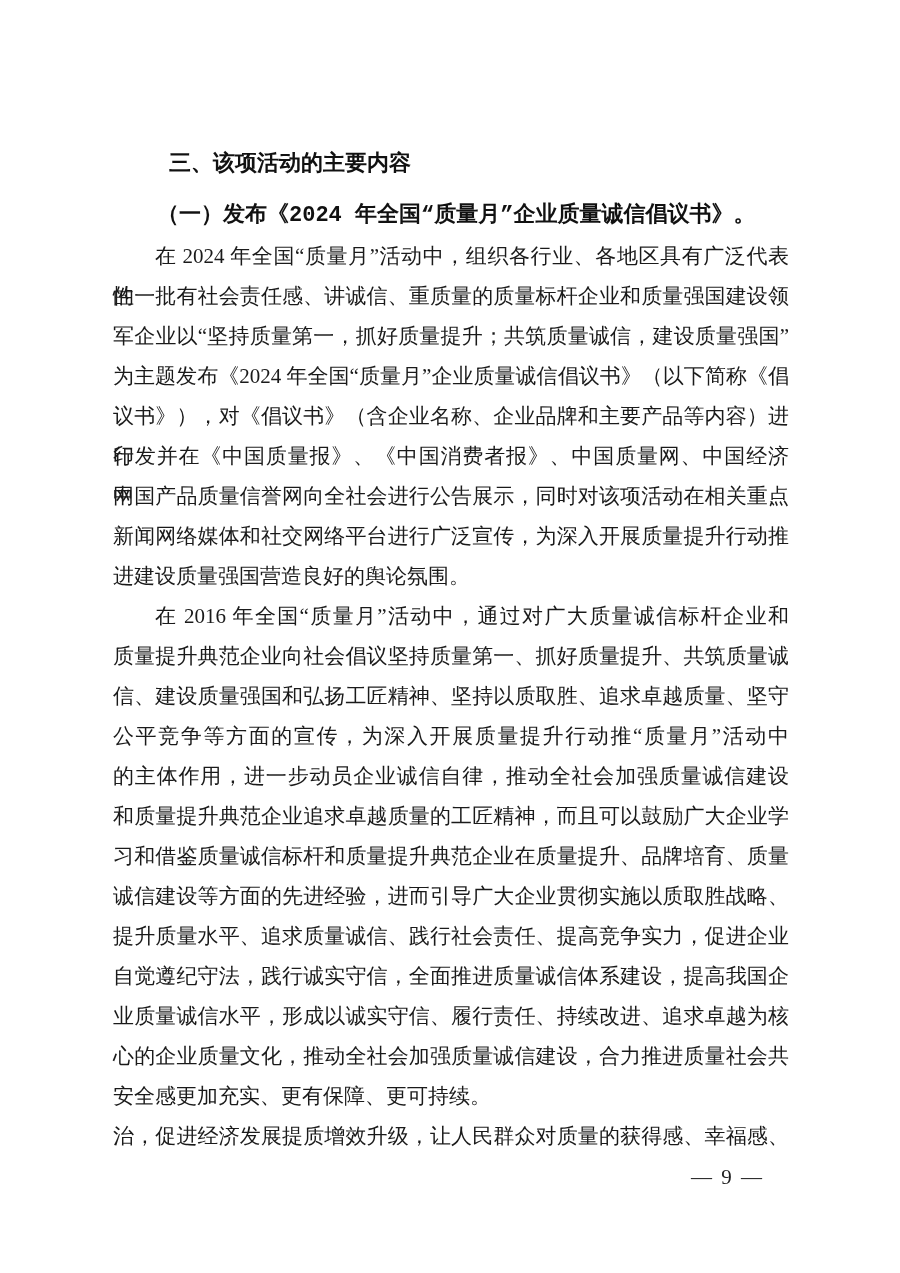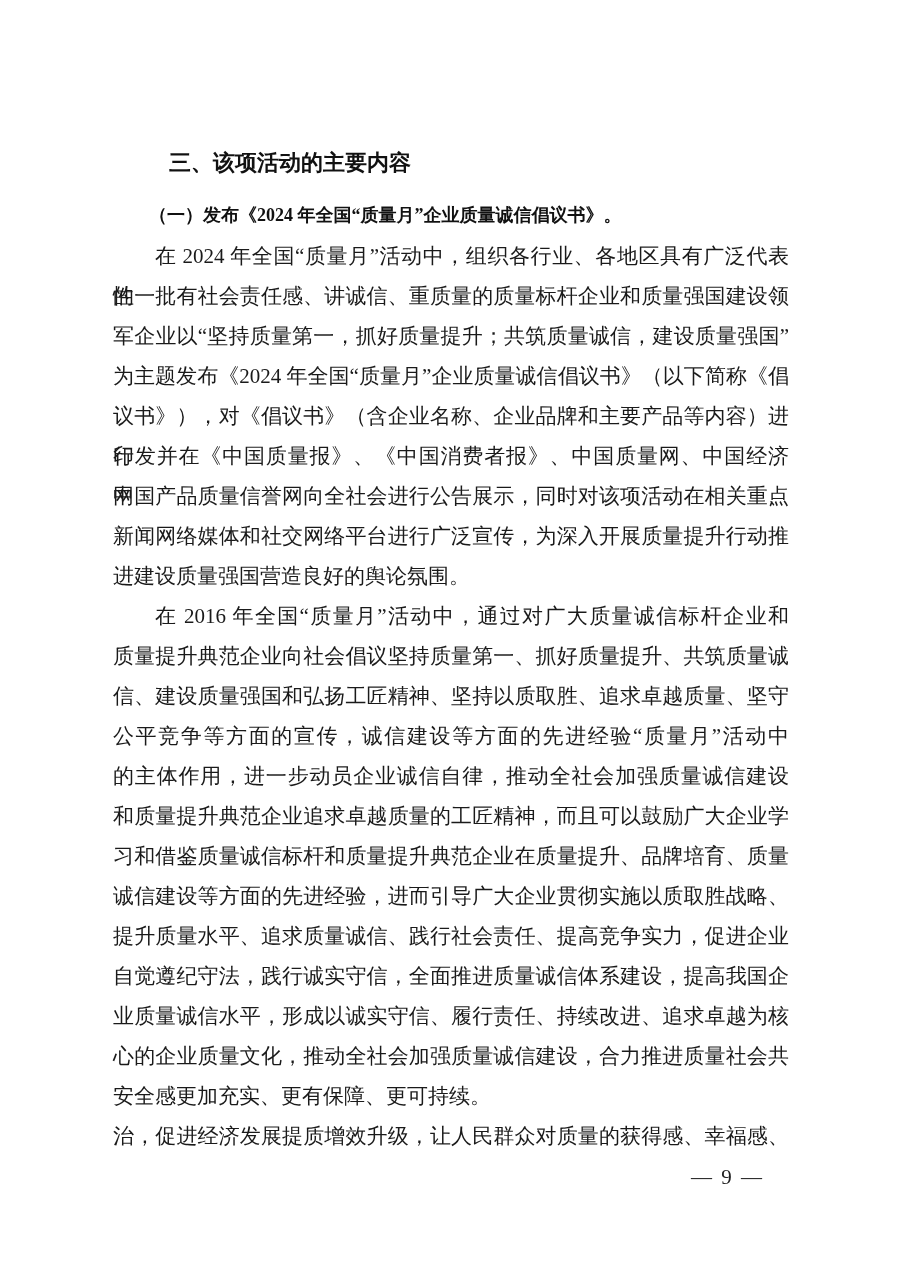--- a/index.html
+++ b/index.html
@@ -26,23 +26,23 @@
     font-weight: 700;
     font-size: 22px;
     line-height: 40px;
     height: 40px;
     margin: 12px;
     text-indent: 2em;
     color: #111111;
     white-space: nowrap;
   }
   .subheading {
-    font-family: Liberation Serif, serif;
+    font-family: Liberation Mono, monospace;
     font-weight: 700;
-    font-size: 18px;
+    font-size: 22px;
     line-height: 41px;
     height: 41px;
     margin: 0;
     text-indent: 2em;
     color: #111111;
     white-space: nowrap;
   }
   .paragraph {
     font-family: Liberation Serif, serif;
     font-size: 21px;
@@ -86,21 +86,21 @@
         <div class="line">议书》），对《倡议书》（含企业名称、企业品牌和主要产品等内容）进行</div>
         <div class="line">印发并在《中国质量报》、《中国消费者报》、中国质量网、中国经济网、</div>
         <div class="line">中国产品质量信誉网向全社会进行公告展示，同时对该项活动在相关重点</div>
         <div class="line">新闻网络媒体和社交网络平台进行广泛宣传，为深入开展质量提升行动推</div>
         <div class="line para-last">进建设质量强国营造良好的舆论氛围。</div>
       </div>
     <div class="paragraph">
         <div class="line para-first">在 2016 年全国“质量月”活动中，通过对广大质量诚信标杆企业和</div>
         <div class="line">质量提升典范企业向社会倡议坚持质量第一、抓好质量提升、共筑质量诚</div>
         <div class="line">信、建设质量强国和弘扬工匠精神、坚持以质取胜、追求卓越质量、坚守</div>
-        <div class="line">公平竞争等方面的宣传，诚信建设等方面的先进经验“质量月”活动中</div>
+        <div class="line">公平竞争等方面的宣传，为深入开展质量提升行动推“质量月”活动中</div>
         <div class="line">的主体作用，进一步动员企业诚信自律，推动全社会加强质量诚信建设</div>
         <div class="line">和质量提升典范企业追求卓越质量的工匠精神，而且可以鼓励广大企业学</div>
         <div class="line">习和借鉴质量诚信标杆和质量提升典范企业在质量提升、品牌培育、质量</div>
         <div class="line">诚信建设等方面的先进经验，进而引导广大企业贯彻实施以质取胜战略、</div>
         <div class="line">提升质量水平、追求质量诚信、践行社会责任、提高竞争实力，促进企业</div>
         <div class="line">自觉遵纪守法，践行诚实守信，全面推进质量诚信体系建设，提高我国企</div>
         <div class="line">业质量诚信水平，形成以诚实守信、履行责任、持续改进、追求卓越为核</div>
         <div class="line">心的企业质量文化，推动全社会加强质量诚信建设，合力推进质量社会共</div>
         <div class="line para-last">安全感更加充实、更有保障、更可持续。</div>
         <div class="line">治，促进经济发展提质增效升级，让人民群众对质量的获得感、幸福感、</div>

